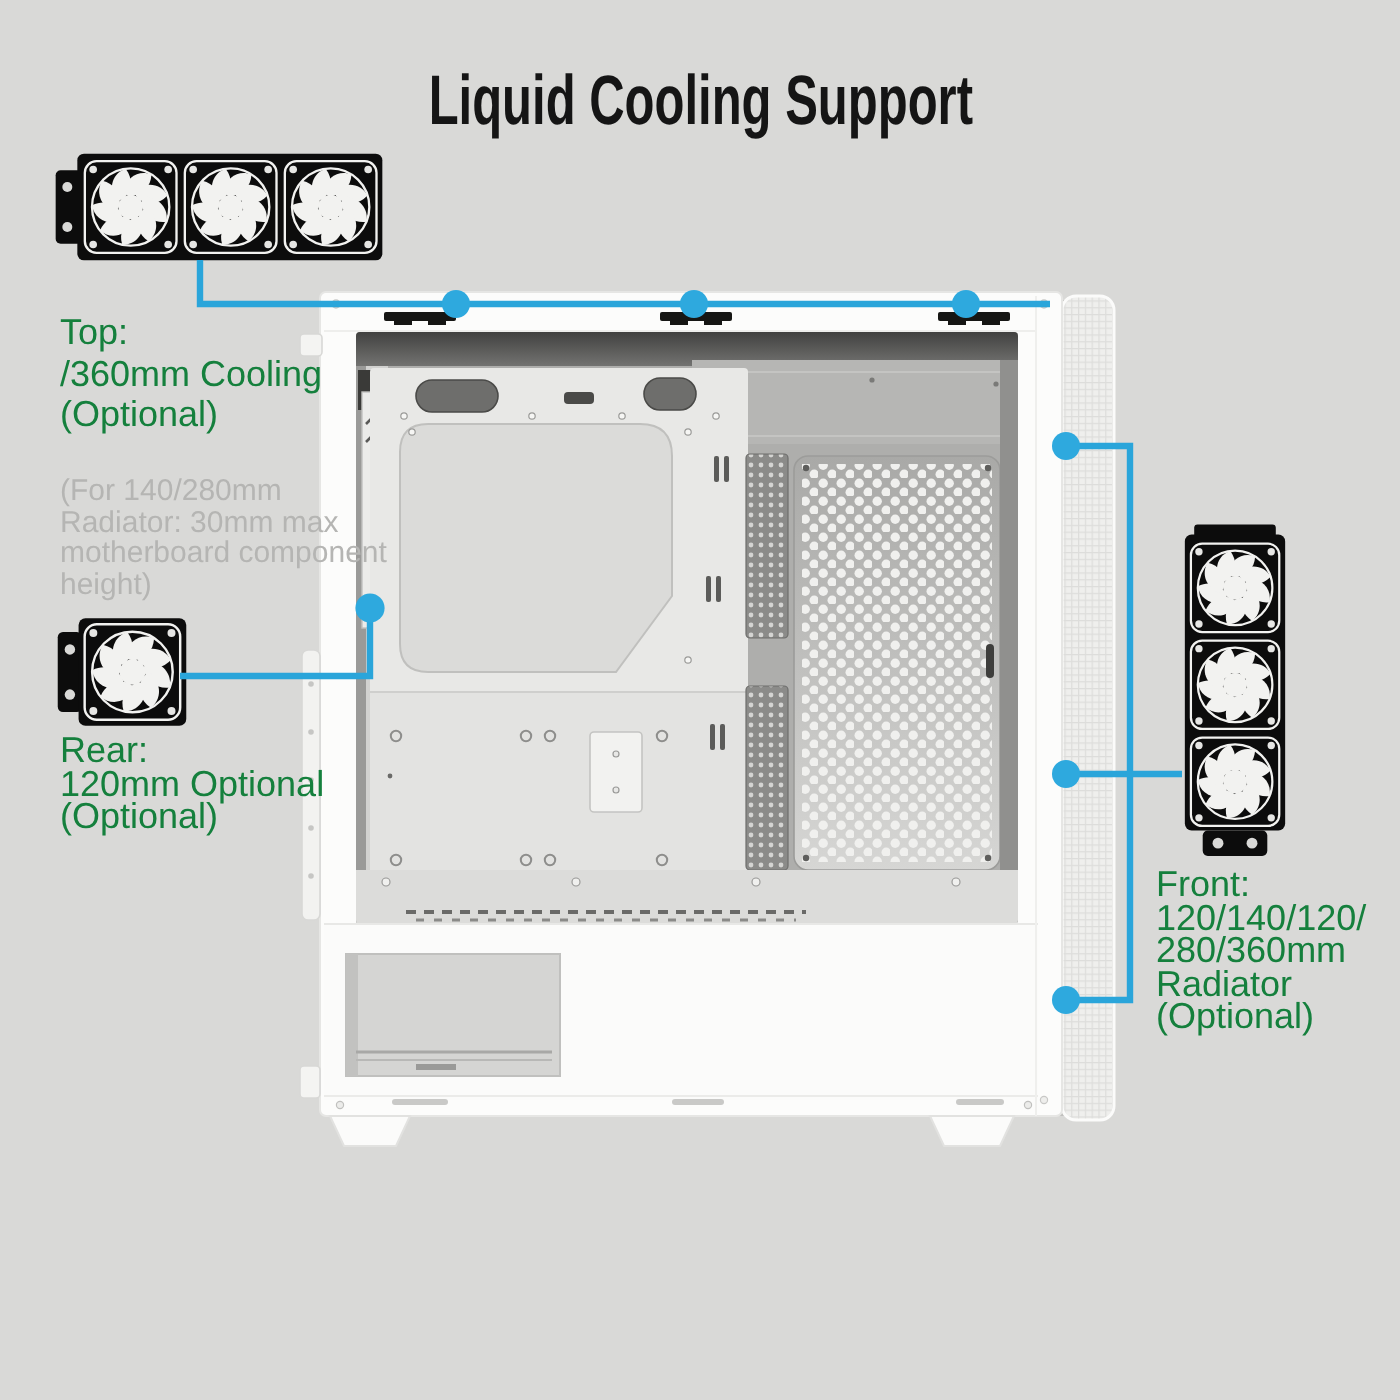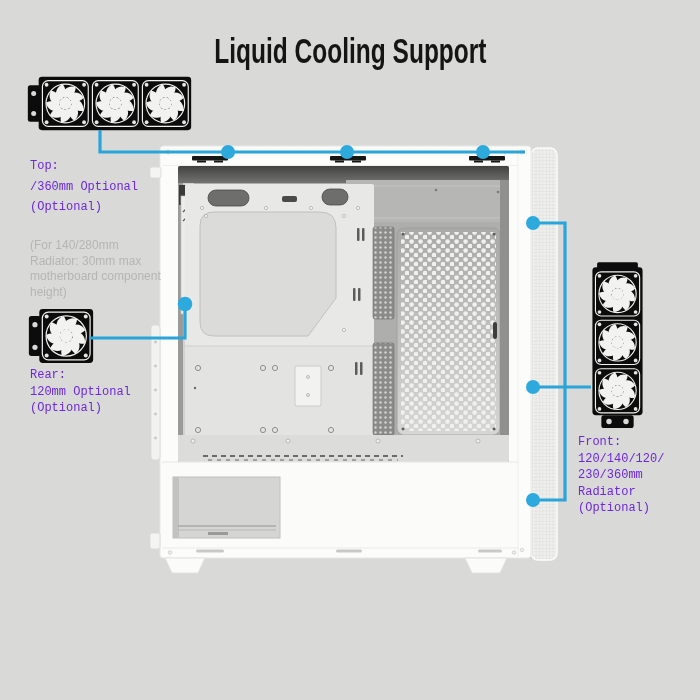--- a/index.html
+++ b/index.html
@@ -23,23 +23,23 @@
   .rad{position:absolute;}
   .rad-top{left:27px;top:76px;width:165px;height:55px;}
   .rad-rear{left:28px;top:308px;width:66px;height:56px;}
   .rad-front{left:592px;top:262px;width:51px;height:167px;}
   
   .case{position:absolute;left:148px;top:140px;width:412px;height:440px;}
   
   .callouts{position:absolute;left:0;top:0;width:700px;height:700px;pointer-events:none;}
   
   .label,.note{position:absolute;white-space:nowrap;}
-  .label{font-size:12px;color:#6d28d9;font-family:Liberation Mono, monospace;}
+  .label{font-size:18px;color:#15803d;}
   .label-top{left:30px;top:156px;line-height:20.5px;}
-  .note{left:30px;top:238px;font-size:12px;color:#b5b5b3;line-height:15.5px;}
+  .note{left:30px;top:238px;font-size:15px;color:#b5b5b3;line-height:15.5px;}
   .label-rear{left:30px;top:367px;line-height:16.5px;}
   .label-front{left:578px;top:434px;line-height:16.5px;}
 </style>
 </head>
 <body>
 
 <div id="stage">
 
   <svg width="0" height="0" style="position:absolute" aria-hidden="true">
     <defs>
@@ -286,38 +286,38 @@
       <circle cx="483" cy="152" r="7"></circle>
       <circle cx="185" cy="304" r="7.3"></circle>
       <circle cx="533" cy="223" r="7"></circle>
       <circle cx="533" cy="387" r="7"></circle>
       <circle cx="533" cy="500" r="7"></circle>
     </g>
   </svg>
 
   <div class="label label-top">
     <div>Top:</div>
-    <div>/360mm Optional</div>
+    <div>/360mm Cooling</div>
     <div>(Optional)</div>
   </div>
 
   <div class="note">
     <div>(For 140/280mm</div>
     <div>Radiator: 30mm max</div>
     <div>motherboard component</div>
     <div>height)</div>
   </div>
 
   <div class="label label-rear">
     <div>Rear:</div>
     <div>120mm Optional</div>
     <div>(Optional)</div>
   </div>
 
   <div class="label label-front">
     <div>Front:</div>
     <div>120/140/120/</div>
-    <div>230/360mm</div>
+    <div>280/360mm</div>
     <div>Radiator</div>
     <div>(Optional)</div>
   </div>
 
 </div>
 
 </body></html>

